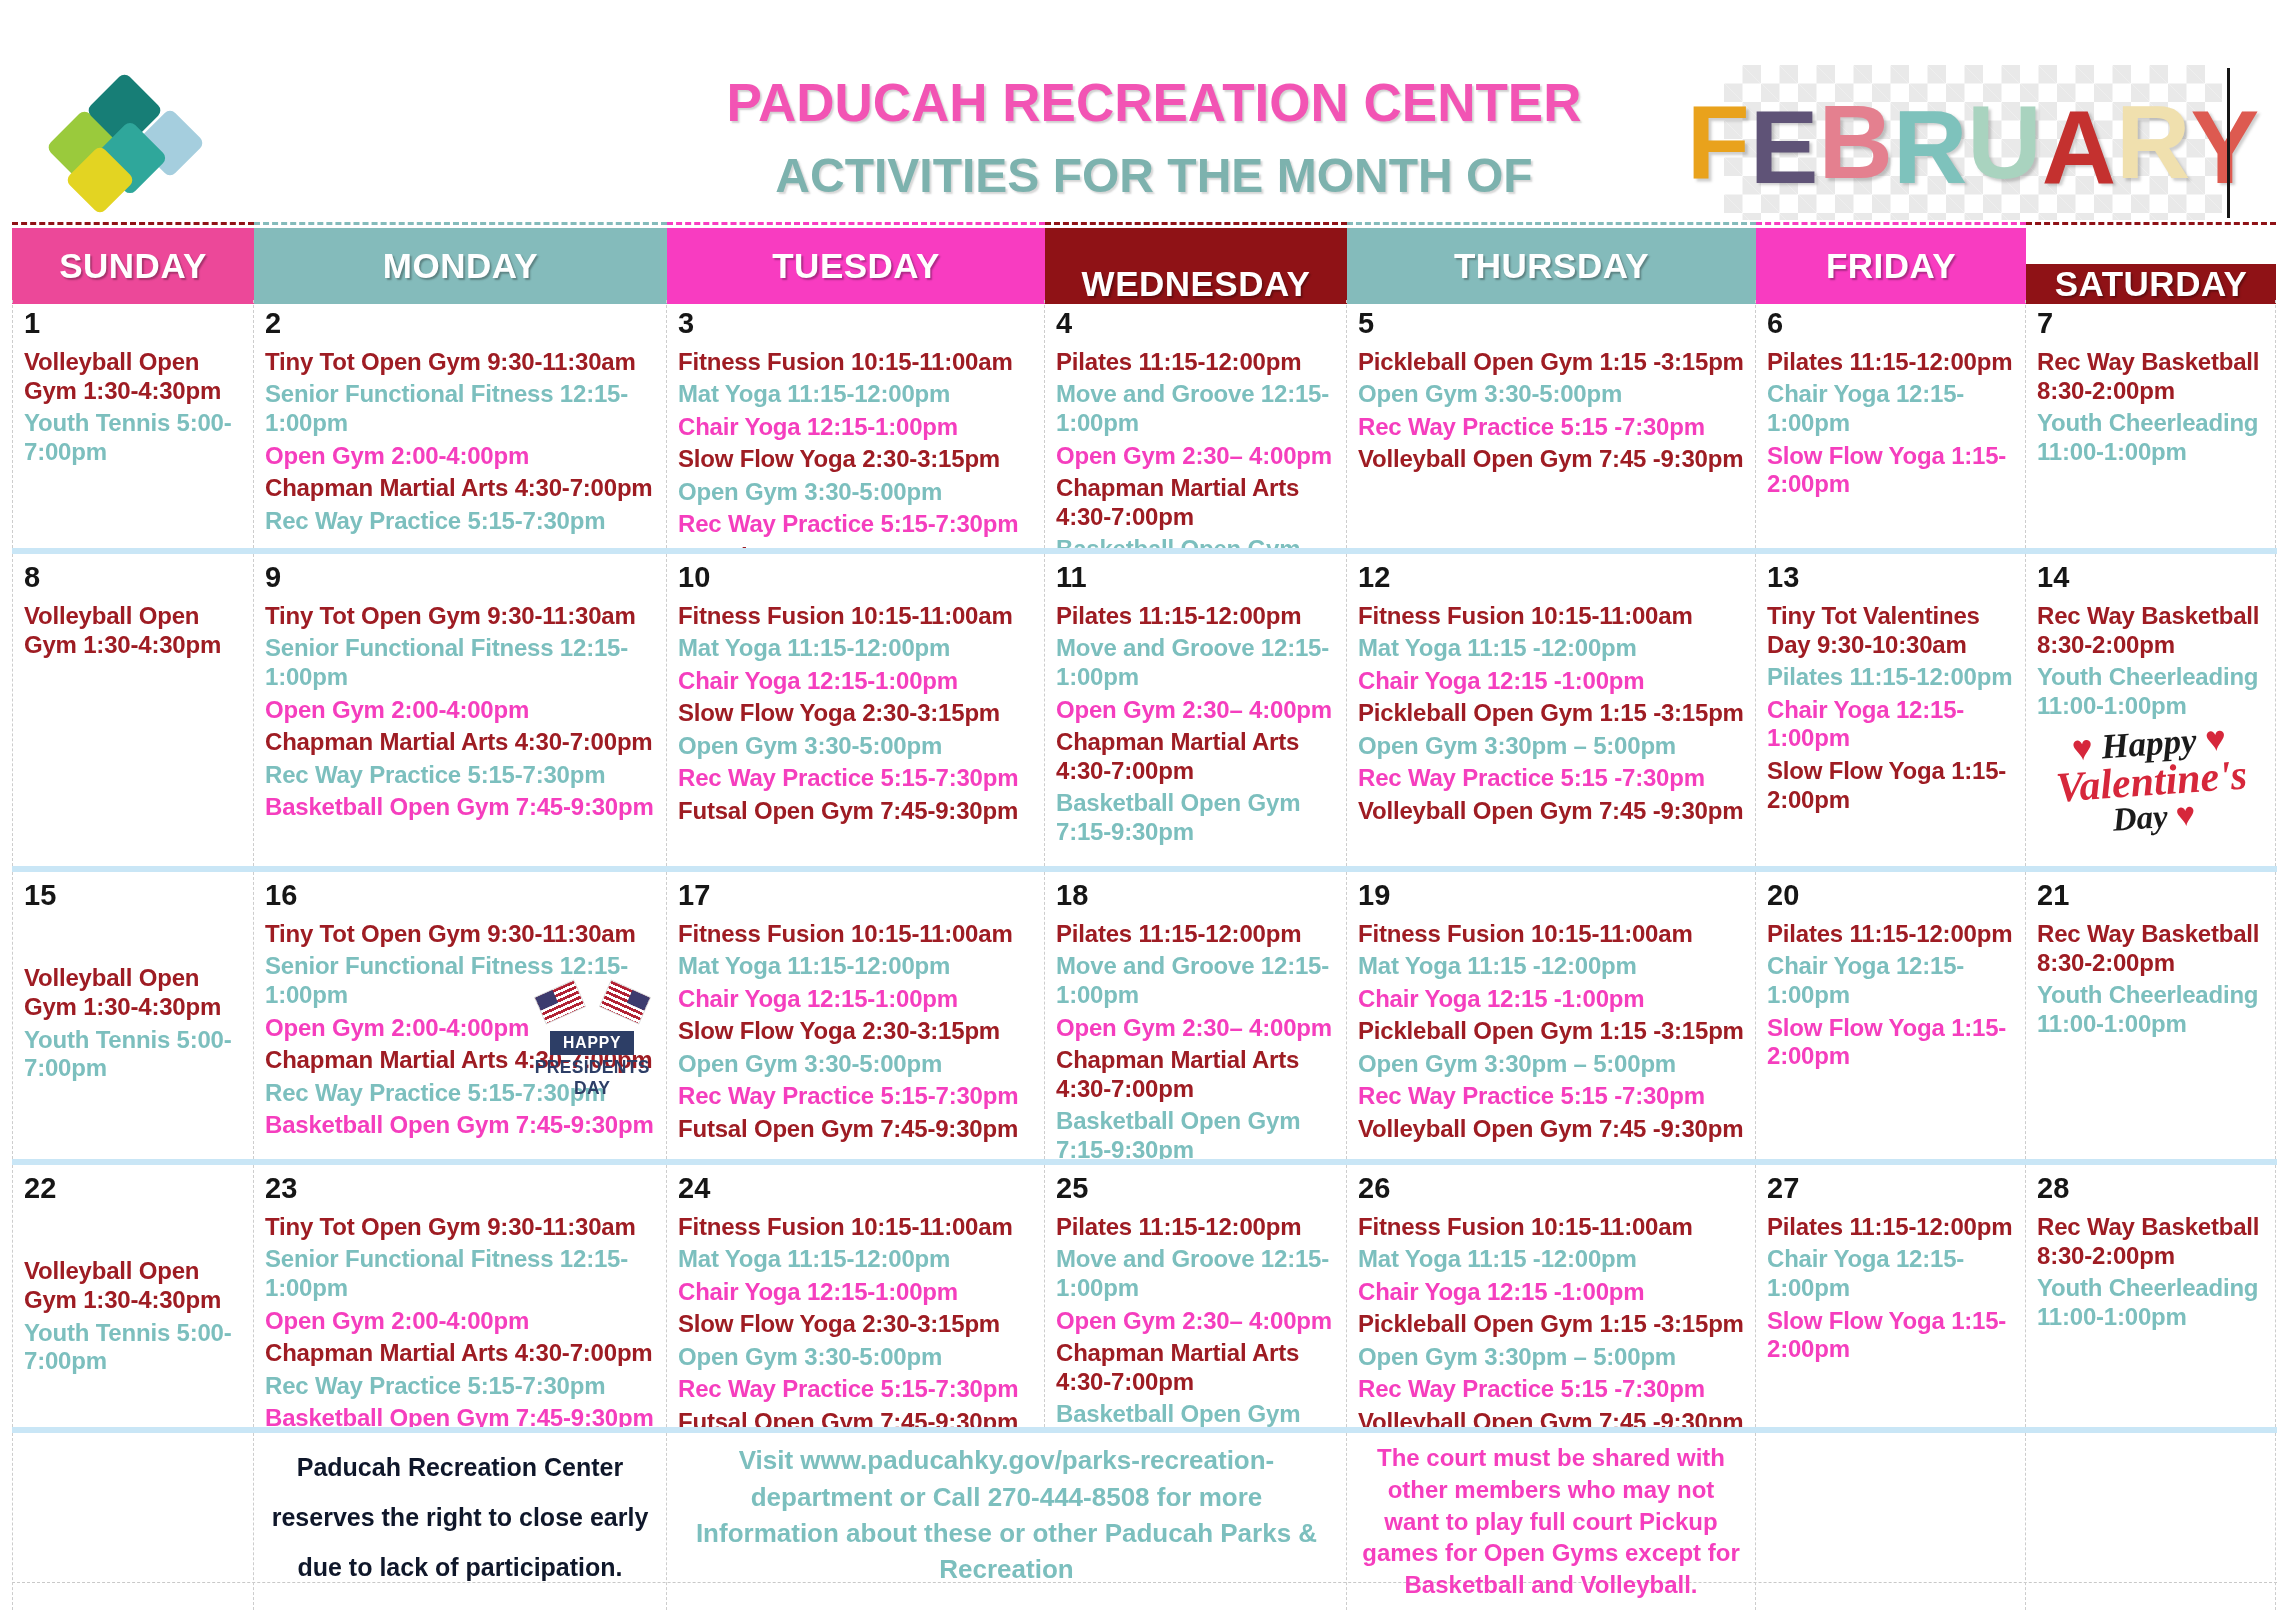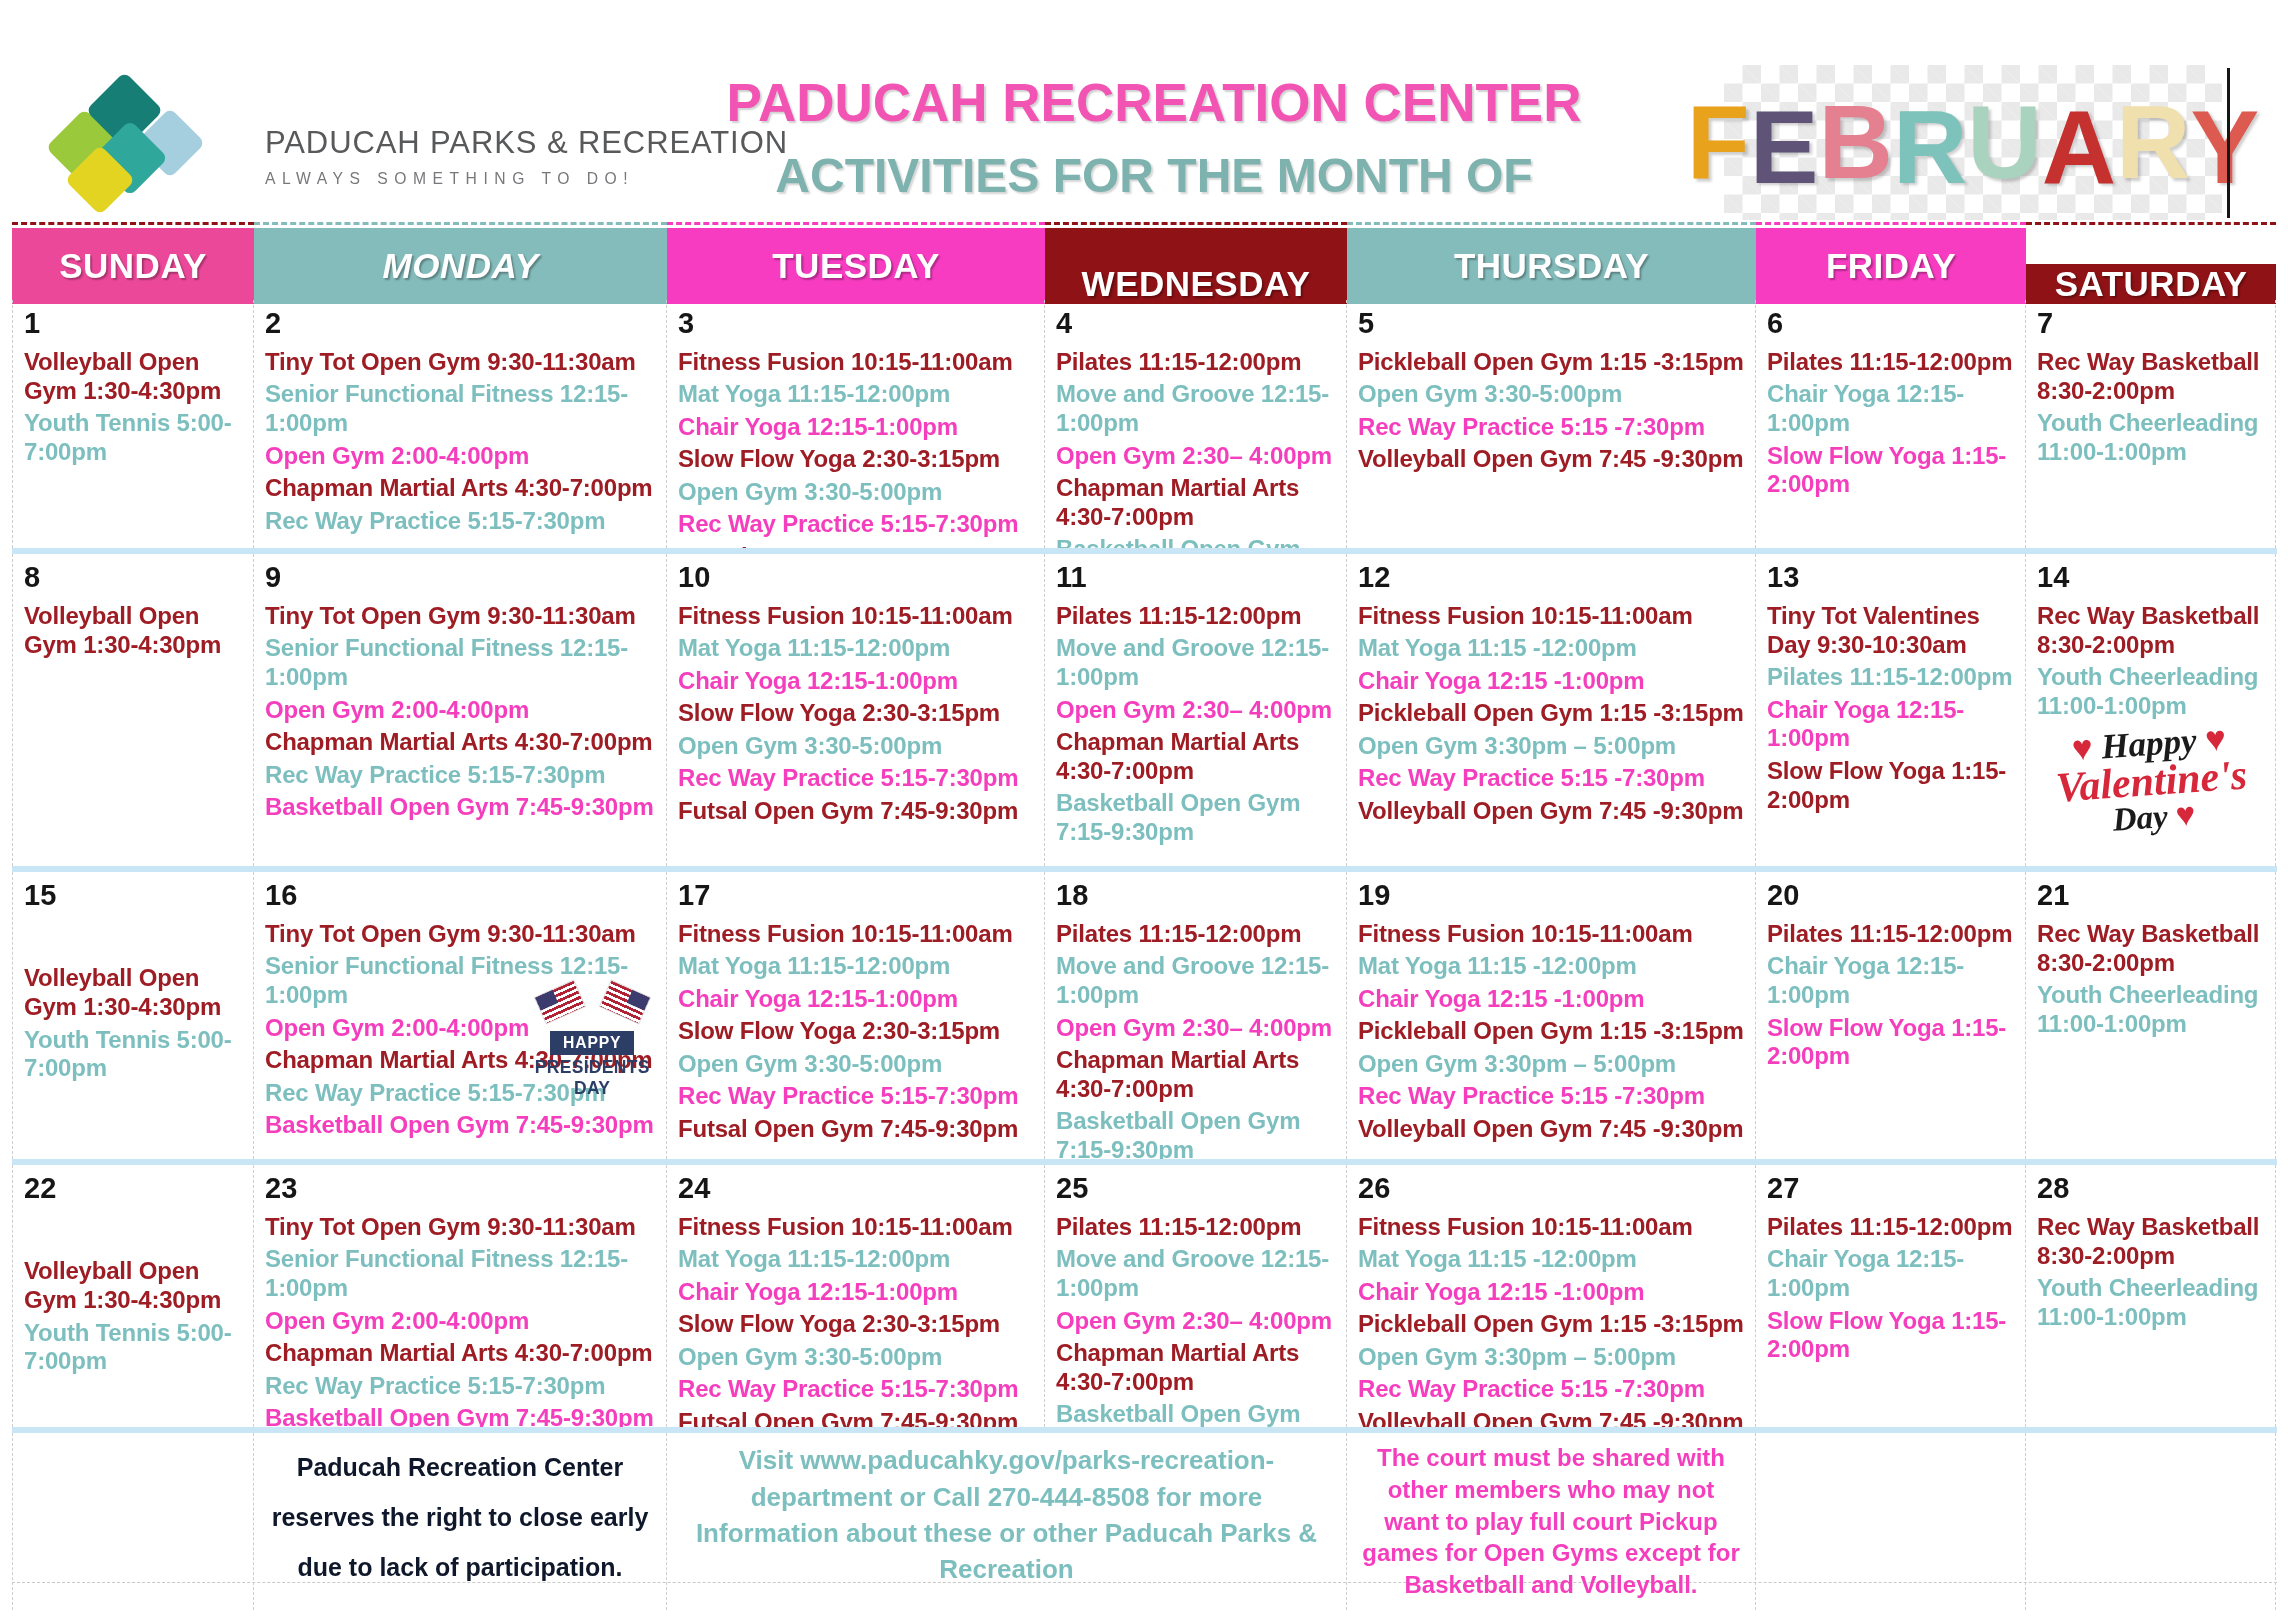--- a/index.html
+++ b/index.html
@@ -84,24 +84,20 @@
 <div id="page">
 
   <div id="brand">
     <div id="brand-diamonds">
       <div class="dmn dmn-green"></div>
       <div class="dmn dmn-dkteal"></div>
       <div class="dmn dmn-ltblue"></div>
       <div class="dmn dmn-teal"></div>
       <div class="dmn dmn-yellow"></div>
     </div>
-    <div id="brand-text">
-      <div class="brand-name">PADUCAH PARKS &amp; RECREATION</div>
-      <div class="brand-tag">ALWAYS SOMETHING TO DO!</div>
-    </div>
   </div>
 
   <div id="titles">
     <div class="title1">PADUCAH RECREATION CENTER</div>
     <div class="title2">ACTIVITIES FOR THE MONTH OF</div>
   </div>
 
   <div id="feb-wrap">
       <span class="feb-letter" style="color: rgb(233, 162, 28);">F</span>
       <span class="feb-letter" style="color: rgb(95, 83, 119);">E</span>
@@ -115,21 +111,21 @@
   <div id="feb-line"></div>
 
   <div id="calendar">
     <div id="day-header-row" class="grid-row">
         <div class="hdr-cell" style="border-top-color: rgb(143, 18, 22);">
           <div class="hdr-fill" style="background: #ec4899;">
             <span class="hdr-label">SUNDAY</span>
           </div>
         </div>
         <div class="hdr-cell" style="border-top-color: rgb(132, 187, 187);">
-          <div class="hdr-fill" style="background: rgb(132, 187, 187); font-style: italic;">
+          <div class="hdr-fill" style="background: rgb(132, 187, 187);">
             <span class="hdr-label">MONDAY</span>
           </div>
         </div>
         <div class="hdr-cell" style="border-top-color: rgb(248, 60, 193);">
           <div class="hdr-fill" style="background: rgb(248, 60, 193);">
             <span class="hdr-label">TUESDAY</span>
           </div>
         </div>
         <div class="hdr-cell" style="border-top-color: rgb(143, 18, 22);">
           <div class="hdr-fill" style="background: rgb(143, 18, 22); align-items: flex-end;">

